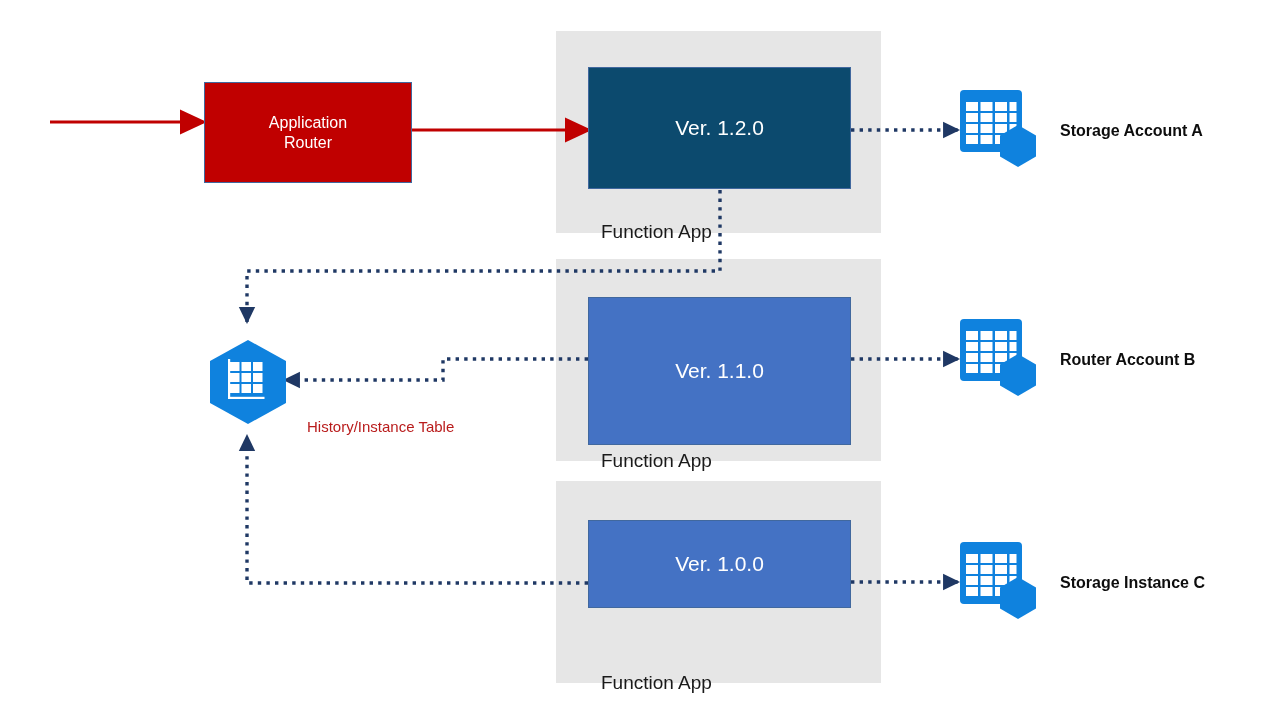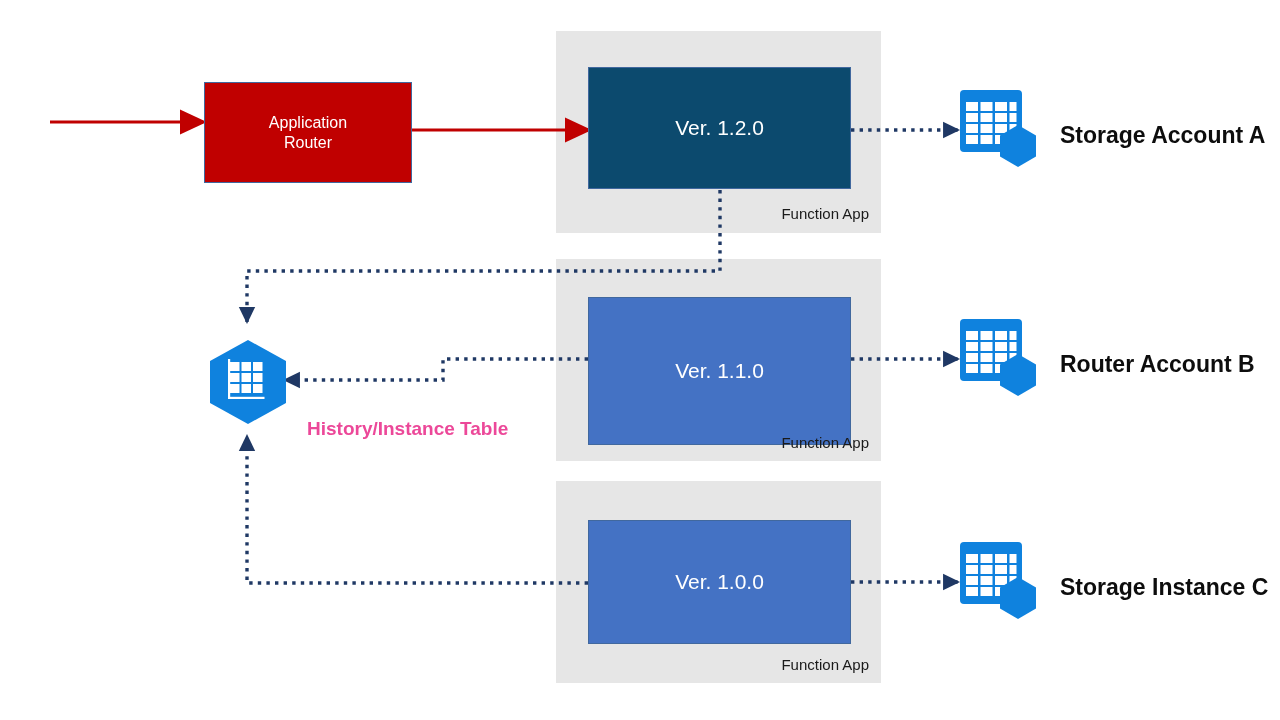--- a/index.html
+++ b/index.html
@@ -23,56 +23,57 @@
     top: 0;
     width: 1280px;
     height: 720px;
   }
   .panel {
     position: absolute;
     background: #E6E6E6;
   }
   .panel-label {
     position: absolute;
-    font-size: 15px;
+    font-size: 19px;
     color: #1a1a1a;
-    text-align: right;
+    text-align: left;
     font-family: "Liberation Sans", sans-serif;
     white-space: nowrap;
+    margin-top: 16px;
   }
   .node-box {
     position: absolute;
     border: 1px solid #41689E;
     box-sizing: border-box;
     display: flex;
     align-items: center;
     justify-content: center;
     color: #ffffff;
     font-size: 21px;
     font-family: "Liberation Sans", sans-serif;
     text-align: center;
     line-height: 1.25;
   }
   .node-box.router {
     font-size: 16px;
     text-align: center;
   }
   .storage-label {
     position: absolute;
-    font-size: 23px;
+    font-size: 16px;
     font-weight: bold;
     color: #0d0d0d;
     white-space: nowrap;
     font-family: "Liberation Sans", sans-serif;
   }
   .table-label {
     position: absolute;
-    font-size: 19px;
-    font-weight: bold;
-    color: #ec4899;
+    font-size: 15px;
+    font-weight: normal;
+    color: #b91c1c;
     white-space: nowrap;
     font-family: "Liberation Sans", sans-serif;
   }
   .storage-icon {
     position: absolute;
   }
   .hex-icon {
     position: absolute;
   }
 </style>
@@ -118,21 +119,21 @@
       <div>Router</div>
     </div>
   </div>
 
   <div class="node-box" style="left:588px; top:67px; width:263px; height:122px; background:#0c4a6e;">
     <span>Ver. 1.2.0</span>
   </div>
   <div class="node-box" style="left:588px; top:297px; width:263px; height:148px; background:#4472C4;">
     <span>Ver. 1.1.0</span>
   </div>
-  <div class="node-box" style="left:588px; top:520px; width:263px; height:124px; background:#4472C4;">
+  <div class="node-box" style="left:588px; top:520px; width:263px; height:88px; background:#4472C4;">
     <span>Ver. 1.0.0</span>
   </div>
 
   <div class="panel-label" style="left:601px; top:205px; width:268px;">
     <span>Function App</span>
   </div>
   <div class="panel-label" style="left:601px; top:434px; width:268px;">
     <span>Function App</span>
   </div>
   <div class="panel-label" style="left:601px; top:656px; width:268px;">

